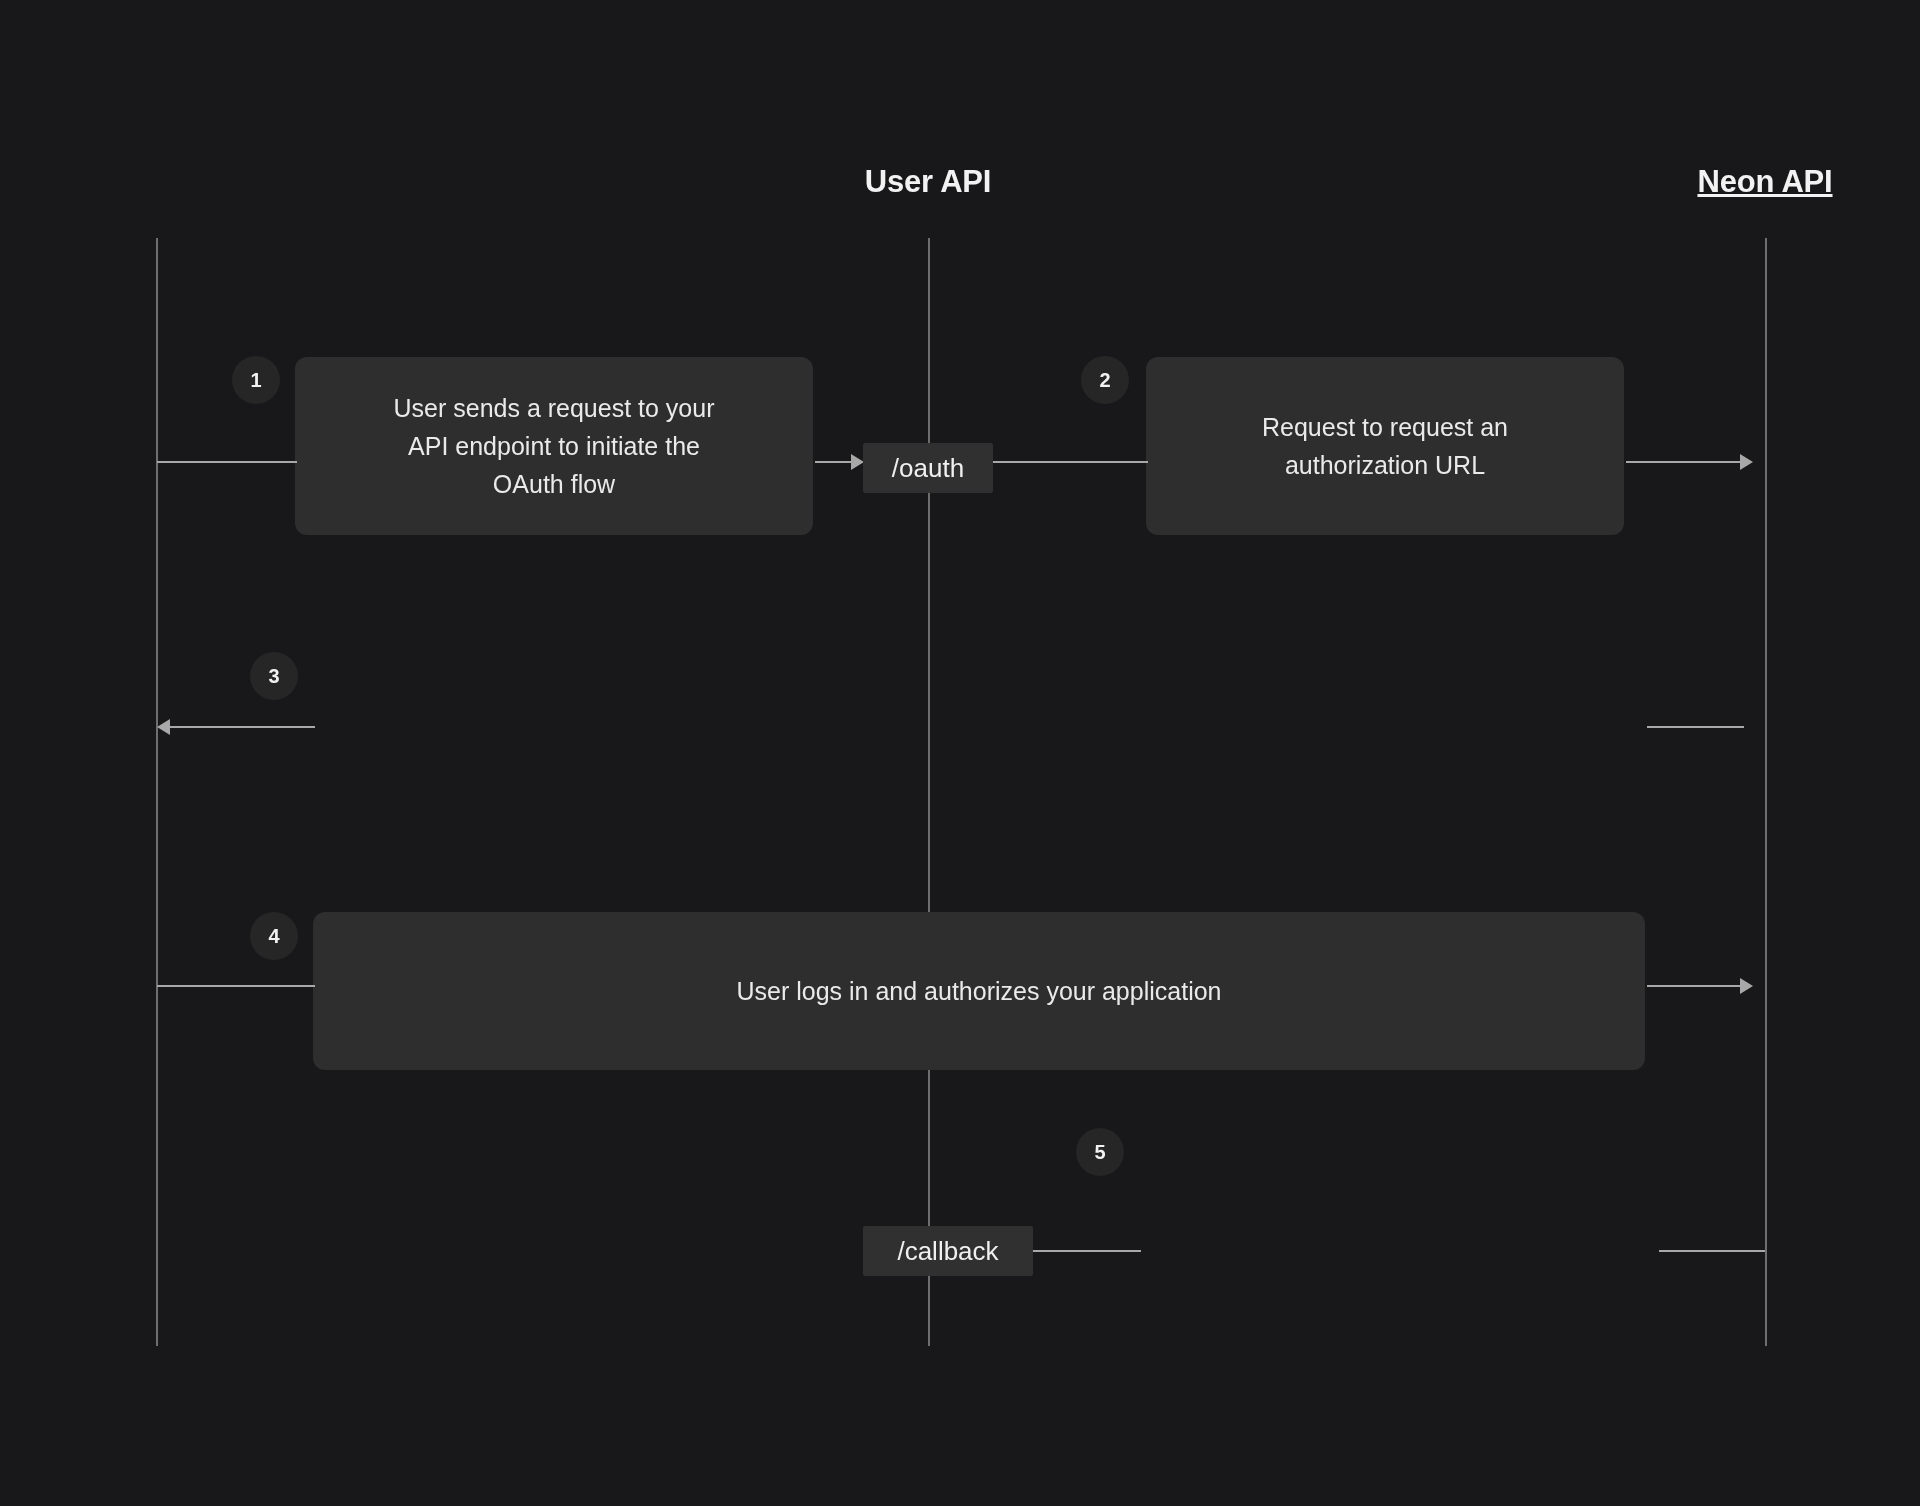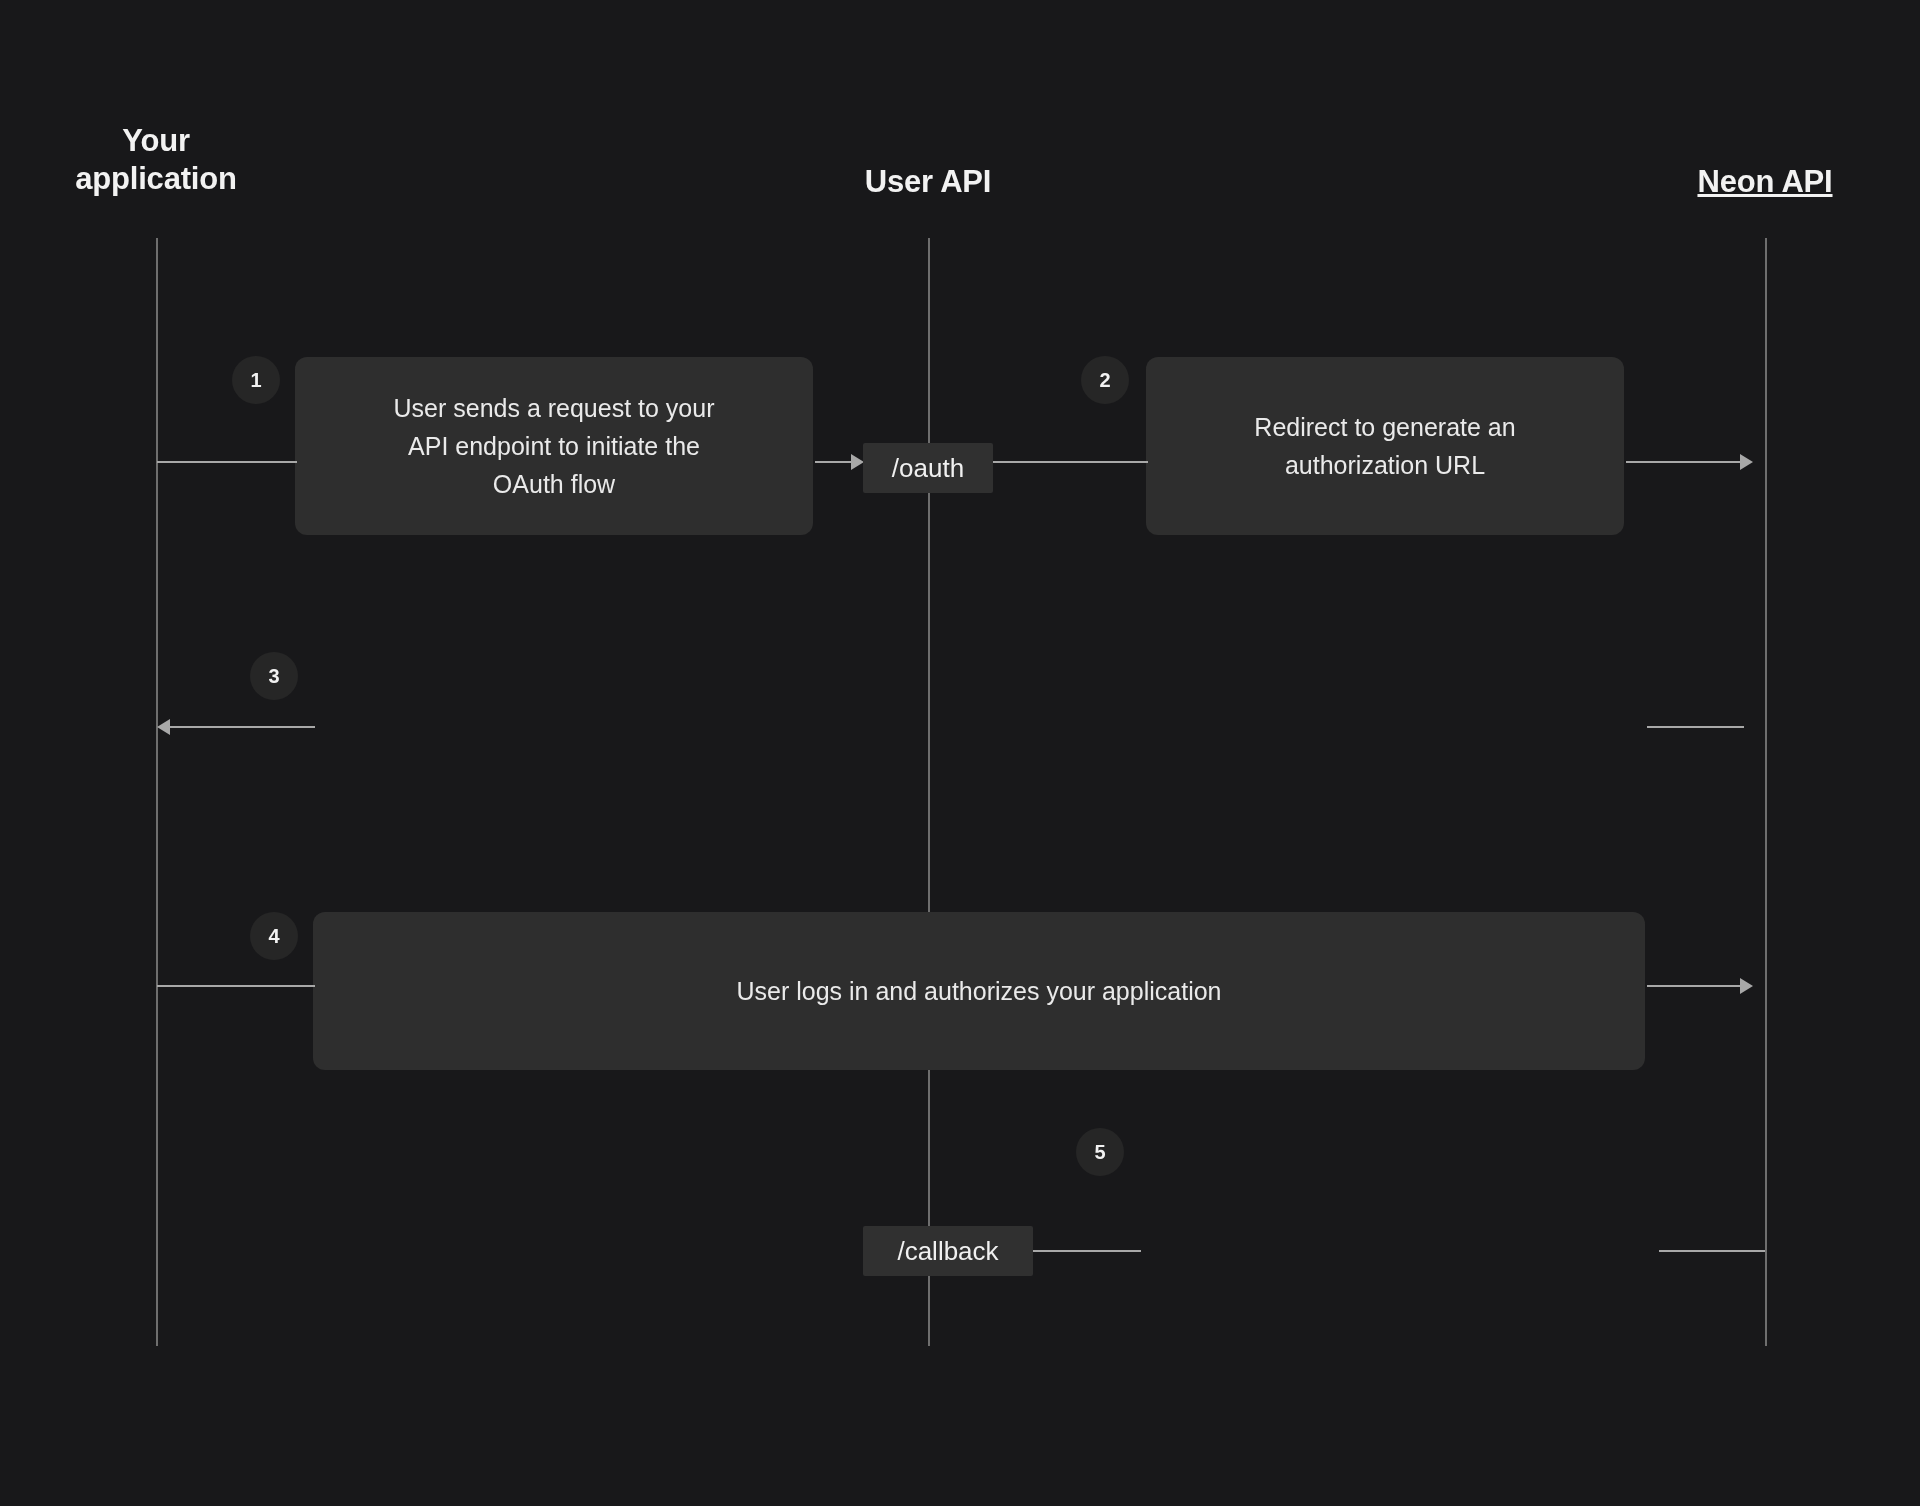--- a/index.html
+++ b/index.html
@@ -161,41 +161,39 @@
 </style>
 </head>
 <body>
 
 <div id="diagram">
 
   <div class="lifeline ll-app"></div>
   <div class="lifeline ll-api"></div>
   <div class="lifeline ll-neon"></div>
 
-  <div class="col-title t-app">Your
-application</div>
   <div class="col-title t-api">User API</div>
   <div class="col-title t-neon">Neon API</div>
 
   <div class="conn c1a"></div>
   <div class="conn c1b"></div>
   <div class="arrowhead right a1b"></div>
   <div class="step-badge badge-1">1</div>
   <div class="step-box box-1">
     <span class="box-text">User sends a request to your
 API endpoint to initiate the
 OAuth flow</span>
   </div>
 
   <div class="conn c2a"></div>
   <div class="conn c2b"></div>
   <div class="arrowhead right a2b"></div>
   <div class="step-badge badge-2">2</div>
   <div class="step-box box-2">
-    <span class="box-text">Redirect to generate an
+    <span class="box-text">Request to request an
 authorization URL</span>
   </div>
 
   <div class="pill pill-oauth">/oauth</div>
 
   <div class="conn c3a"></div>
   <div class="arrowhead left a3a"></div>
   <div class="conn c3b"></div>
   <div class="step-badge badge-3">3</div>
 

